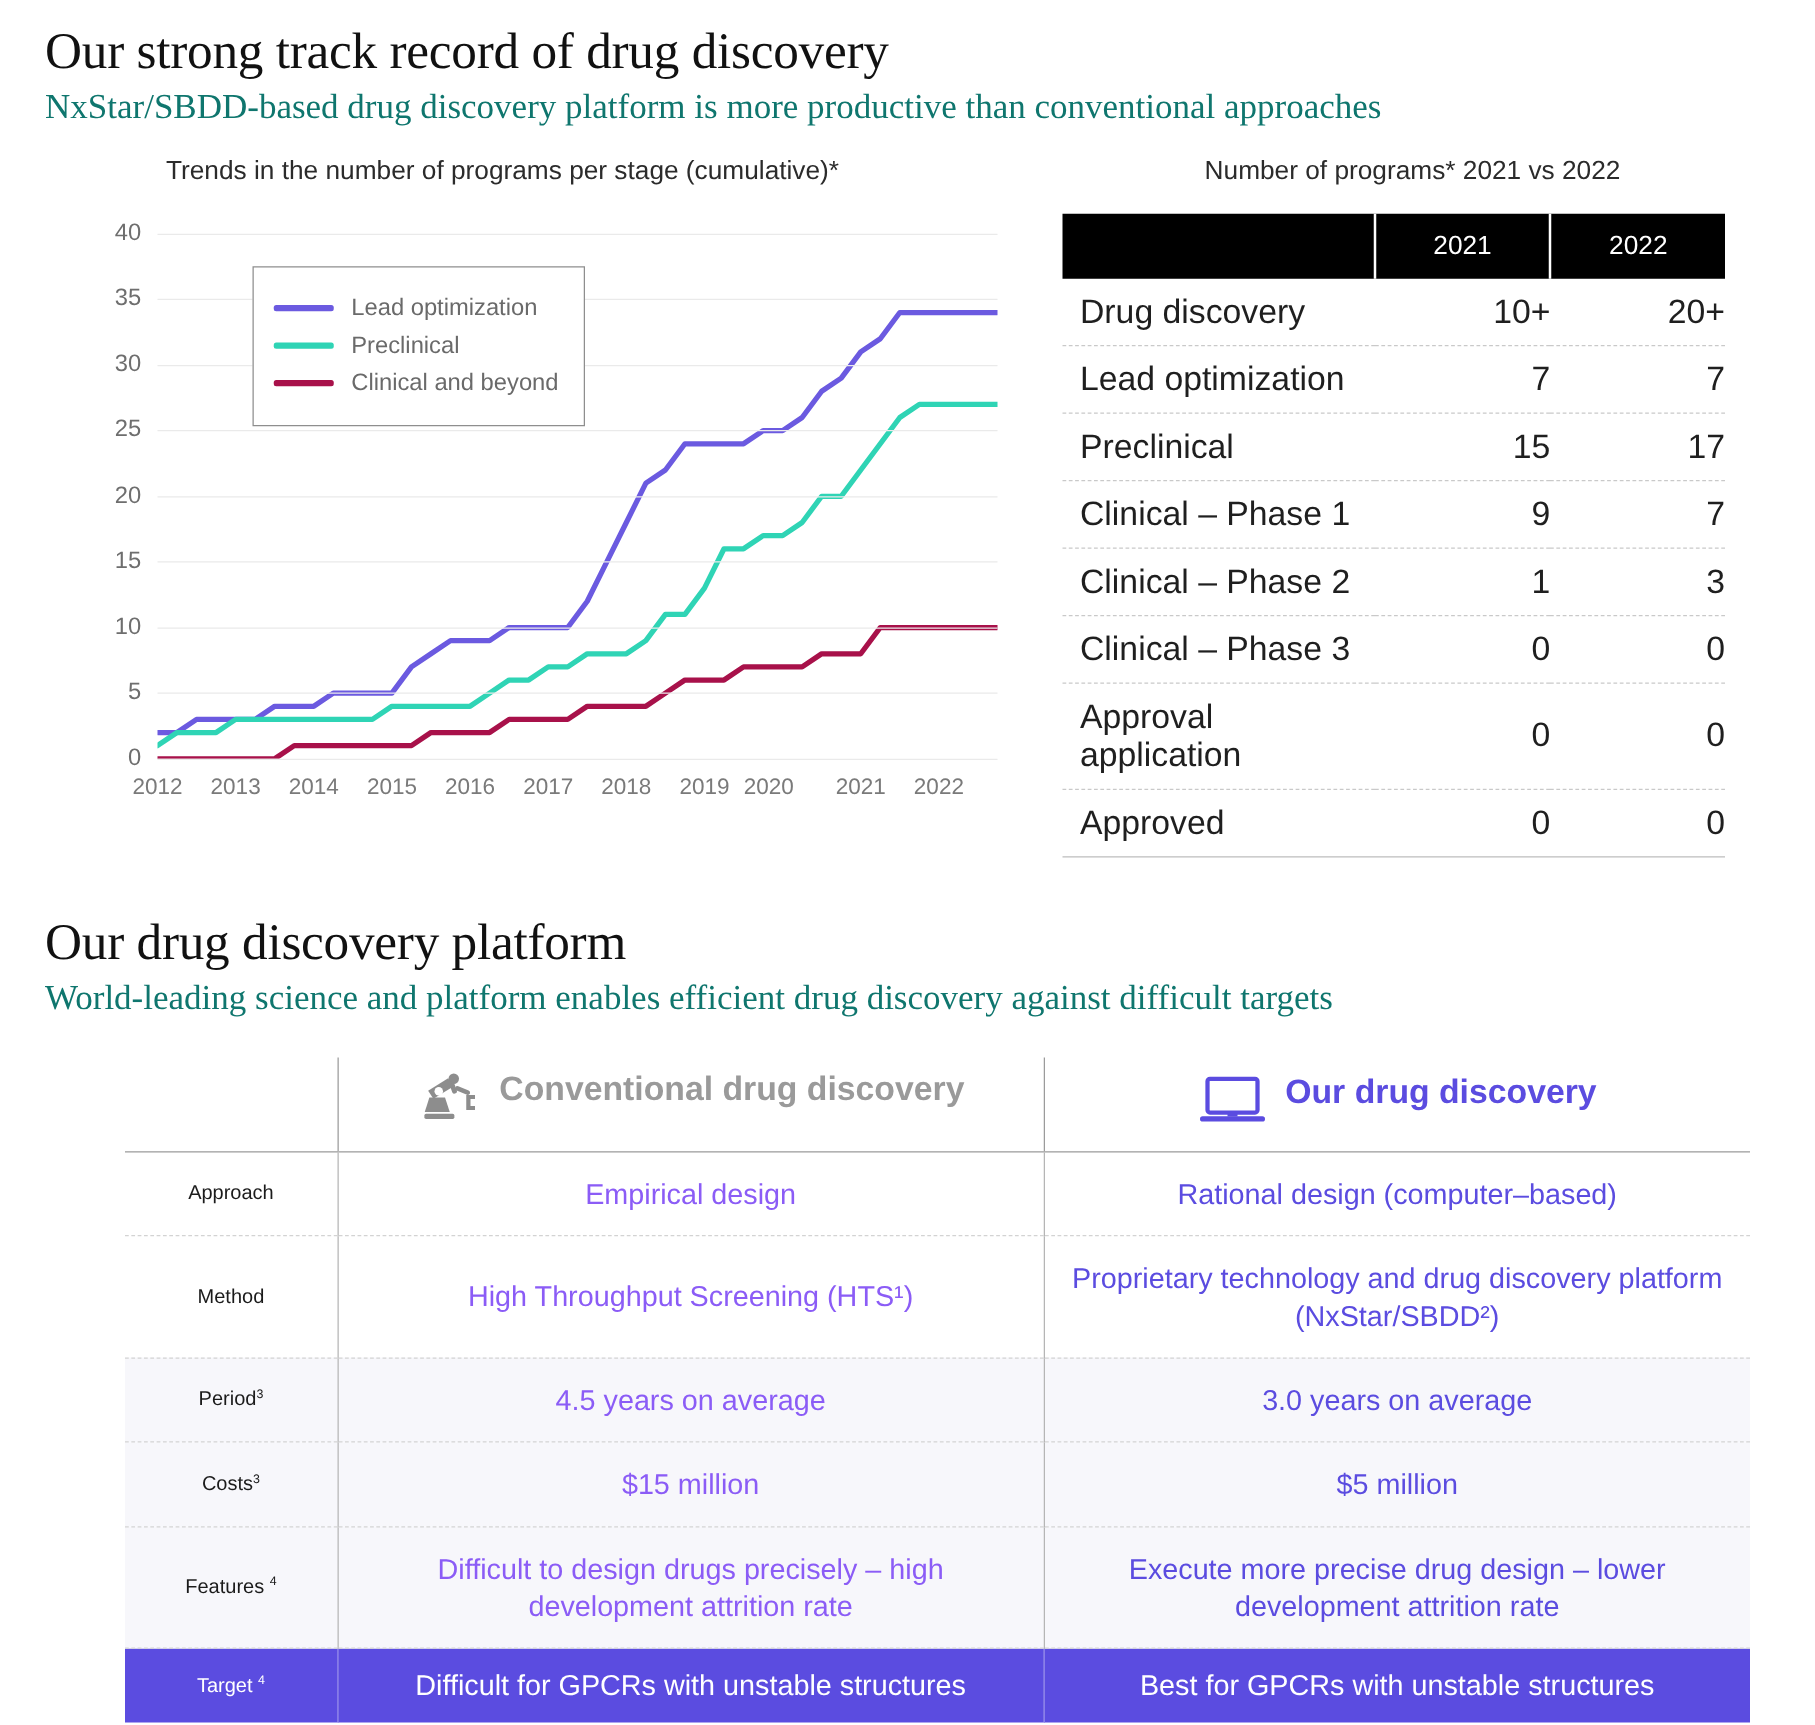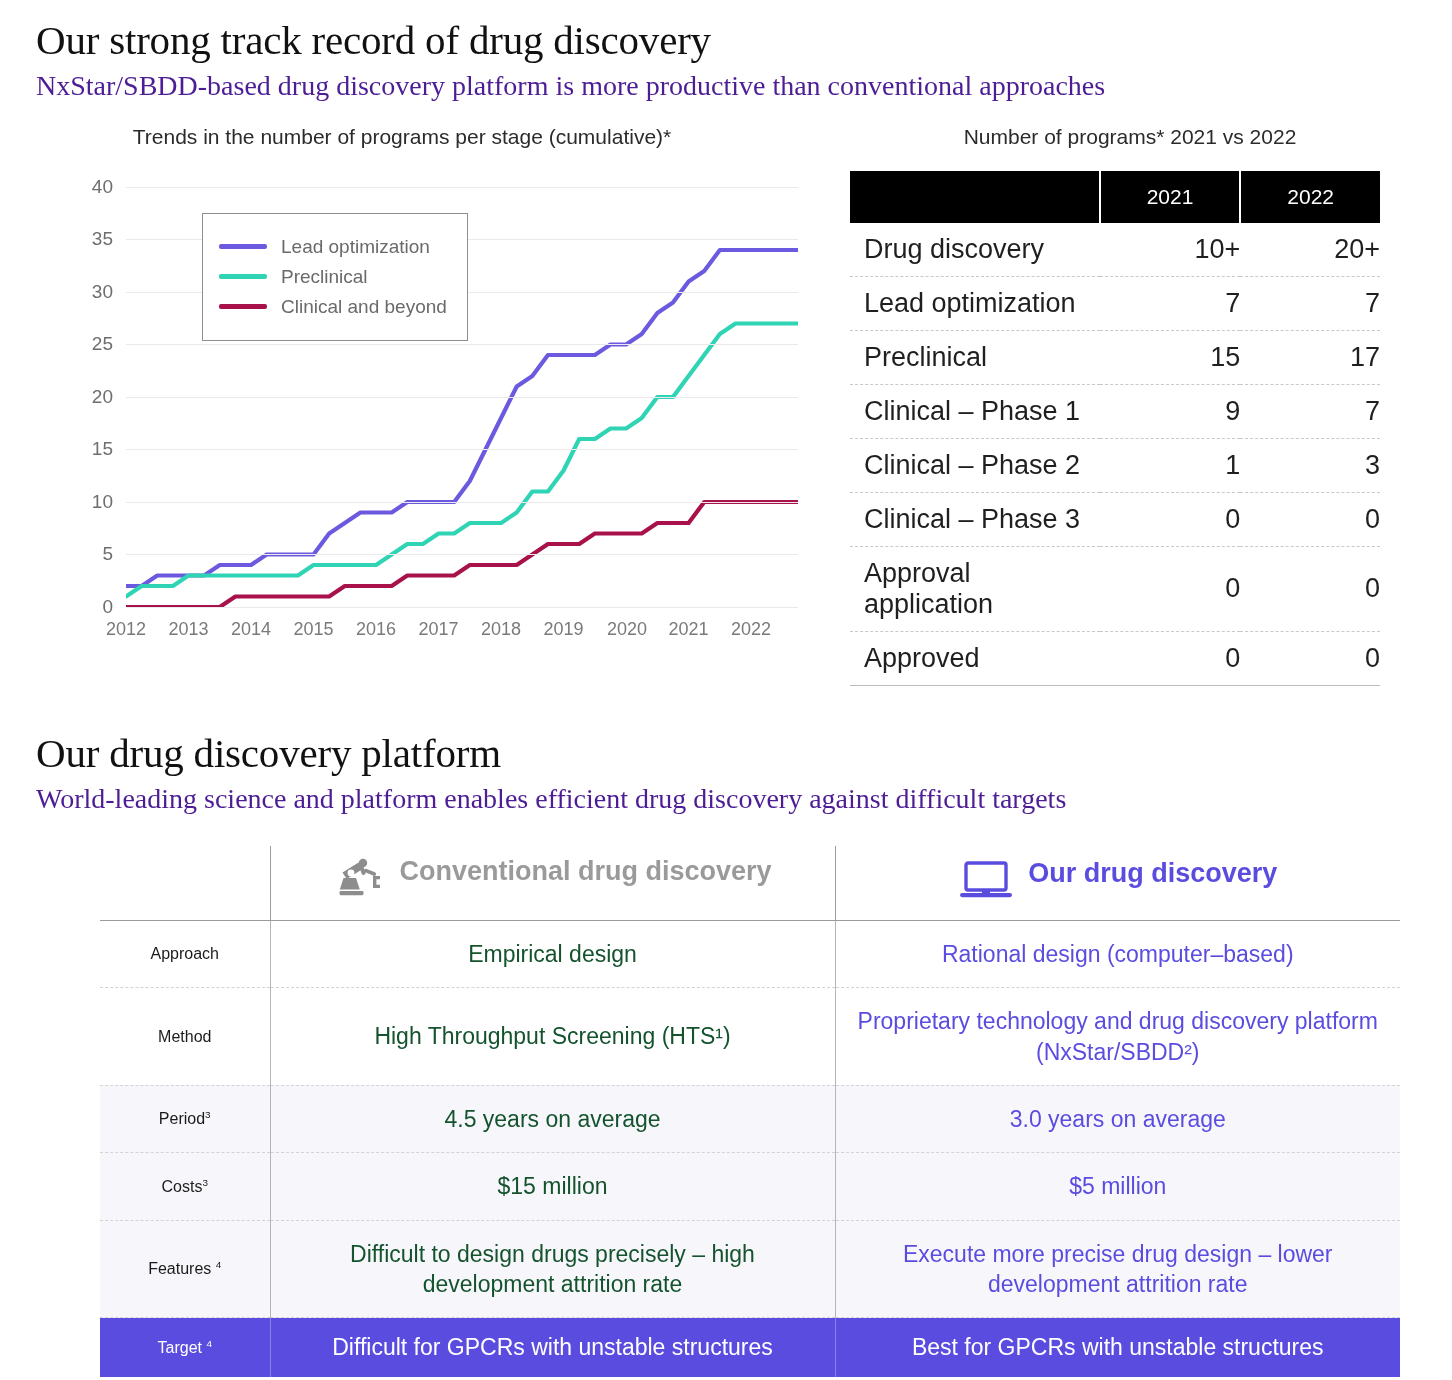--- a/index.html
+++ b/index.html
@@ -26,21 +26,21 @@
     font-weight: 400;
     color: #111111;
     letter-spacing: -0.2px;
     line-height: 1.12;
     margin: 0;
   }
   .sec-sub {
     font-family: "Liberation Serif", serif;
     font-size: 28px;
     font-weight: 400;
-    color: #4c1d95;
+    color: #0f766e;
     line-height: 1.25;
     margin: 4px 0 0 0;
   }
 
   
   .top-row {
     display: flex;
     align-items: flex-start;
     margin-top: 22px;
   }
@@ -157,21 +157,21 @@
     font-size: 16px;
     color: #1b1b1b;
     padding: 16px 8px;
   }
   .cmp-cell {
     font-size: 23px;
     padding: 18px 22px;
     line-height: 1.32;
     border-left: 1.5px solid #b5b5b5;
   }
-  .cmp-cell.conv { color: #14532d; }
+  .cmp-cell.conv { color: #8b5cf6; }
   .cmp-cell.ours { color: #5b4ce0; }
   tr.tinted td { background: #f7f7fb; }
   tr.hl td {
     background: #5b4ce0 !important;
     color: #ffffff !important;
     border-bottom: none;
   }
   tr.hl td.cmp-cell { color: #ffffff !important; border-left-color: #8a7fe8; }
   tr.hl td.cmp-label { color: #ffffff !important; }
   tr.hl .cmp-cell { font-size: 23px; padding: 14px 18px; }
@@ -200,21 +200,21 @@
       <div class="gridline" style="top: 420px;"></div><div class="ylabel" style="top: 420px;">0</div><div class="gridline" style="top: 367.5px;"></div><div class="ylabel" style="top: 367.5px;">5</div><div class="gridline" style="top: 315px;"></div><div class="ylabel" style="top: 315px;">10</div><div class="gridline" style="top: 262.5px;"></div><div class="ylabel" style="top: 262.5px;">15</div><div class="gridline" style="top: 210px;"></div><div class="ylabel" style="top: 210px;">20</div><div class="gridline" style="top: 157.5px;"></div><div class="ylabel" style="top: 157.5px;">25</div><div class="gridline" style="top: 105px;"></div><div class="ylabel" style="top: 105px;">30</div><div class="gridline" style="top: 52.5px;"></div><div class="ylabel" style="top: 52.5px;">35</div><div class="gridline" style="top: 0px;"></div><div class="ylabel" style="top: 0px;">40</div></div>
       <div class="xlabels" id="xlabels">
           <div class="xlabel" style="left: 0px;">2012</div>
           <div class="xlabel" style="left: 62.5116px;">2013</div>
           <div class="xlabel" style="left: 125.023px;">2014</div>
           <div class="xlabel" style="left: 187.535px;">2015</div>
           <div class="xlabel" style="left: 250.047px;">2016</div>
           <div class="xlabel" style="left: 312.558px;">2017</div>
           <div class="xlabel" style="left: 375.07px;">2018</div>
           <div class="xlabel" style="left: 437.581px;">2019</div>
-          <div class="xlabel" style="left: 501px;">2020</div>
+          <div class="xlabel" style="left: 489px;">2020</div>
           <div class="xlabel" style="left: 562.605px;">2021</div>
           <div class="xlabel" style="left: 625.116px;">2022</div>
         </div>
 
       <div class="legend">
         <div class="legend-row">
           <span class="legend-swatch" style="background:#6B5AE0;"></span>
           <span class="legend-text">Lead optimization</span>
         </div>
         <div class="legend-row">

